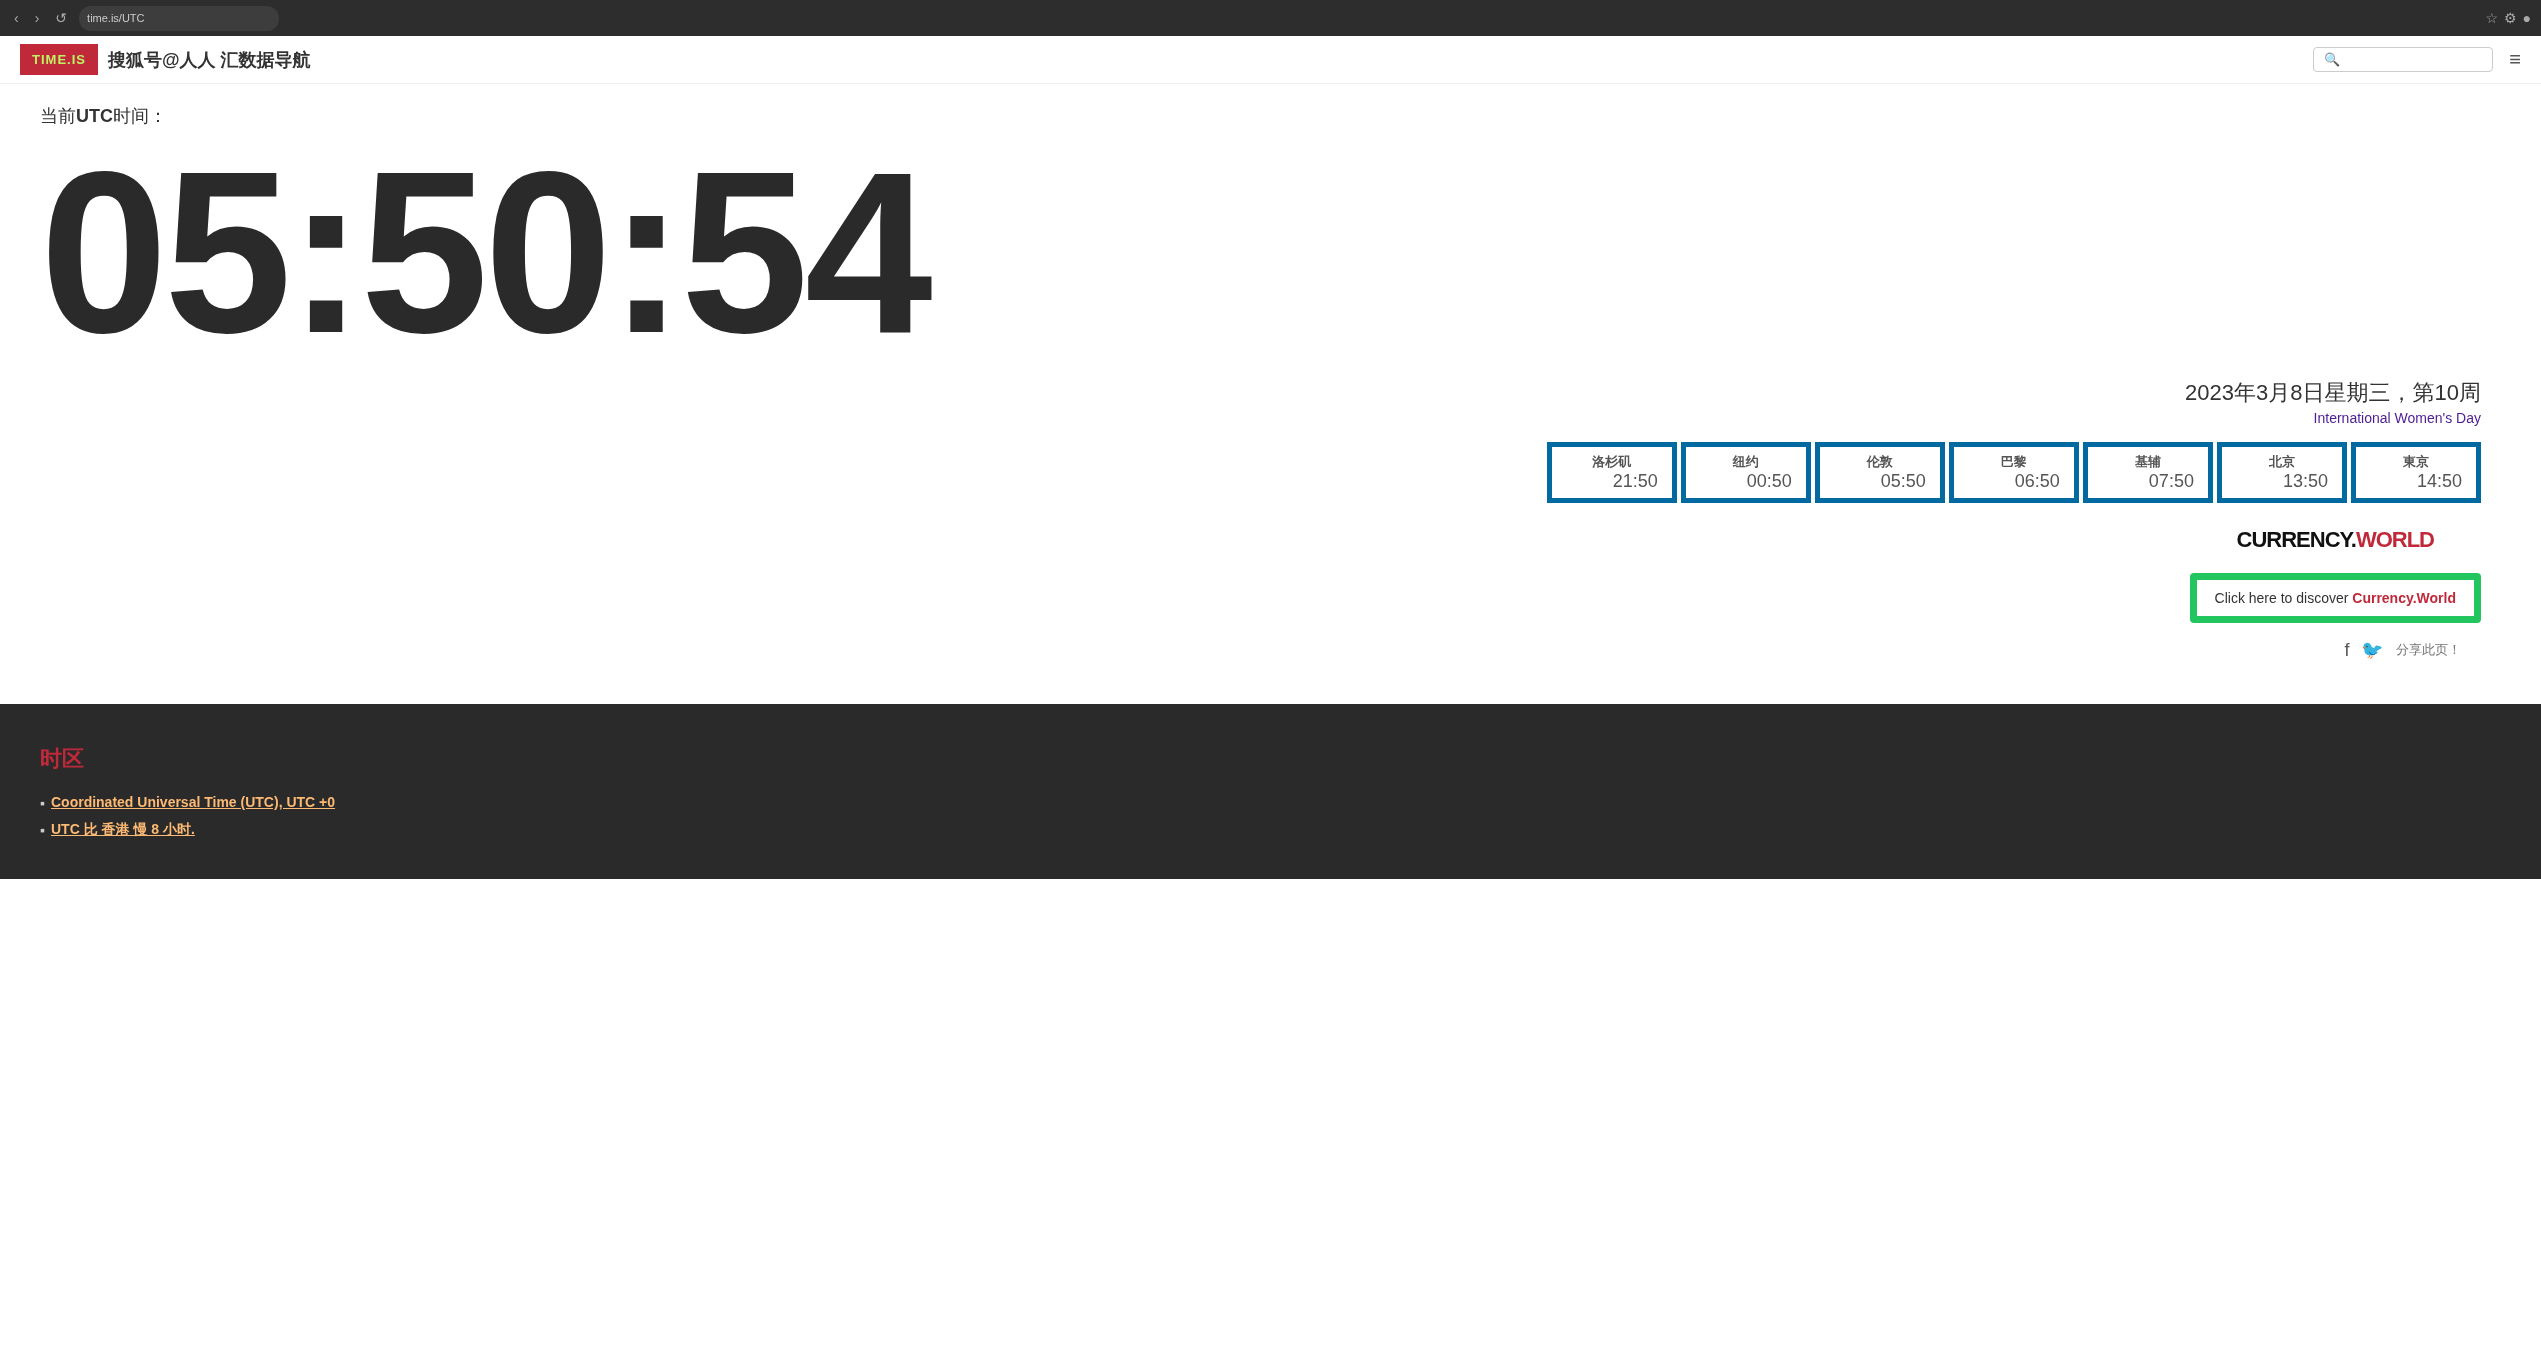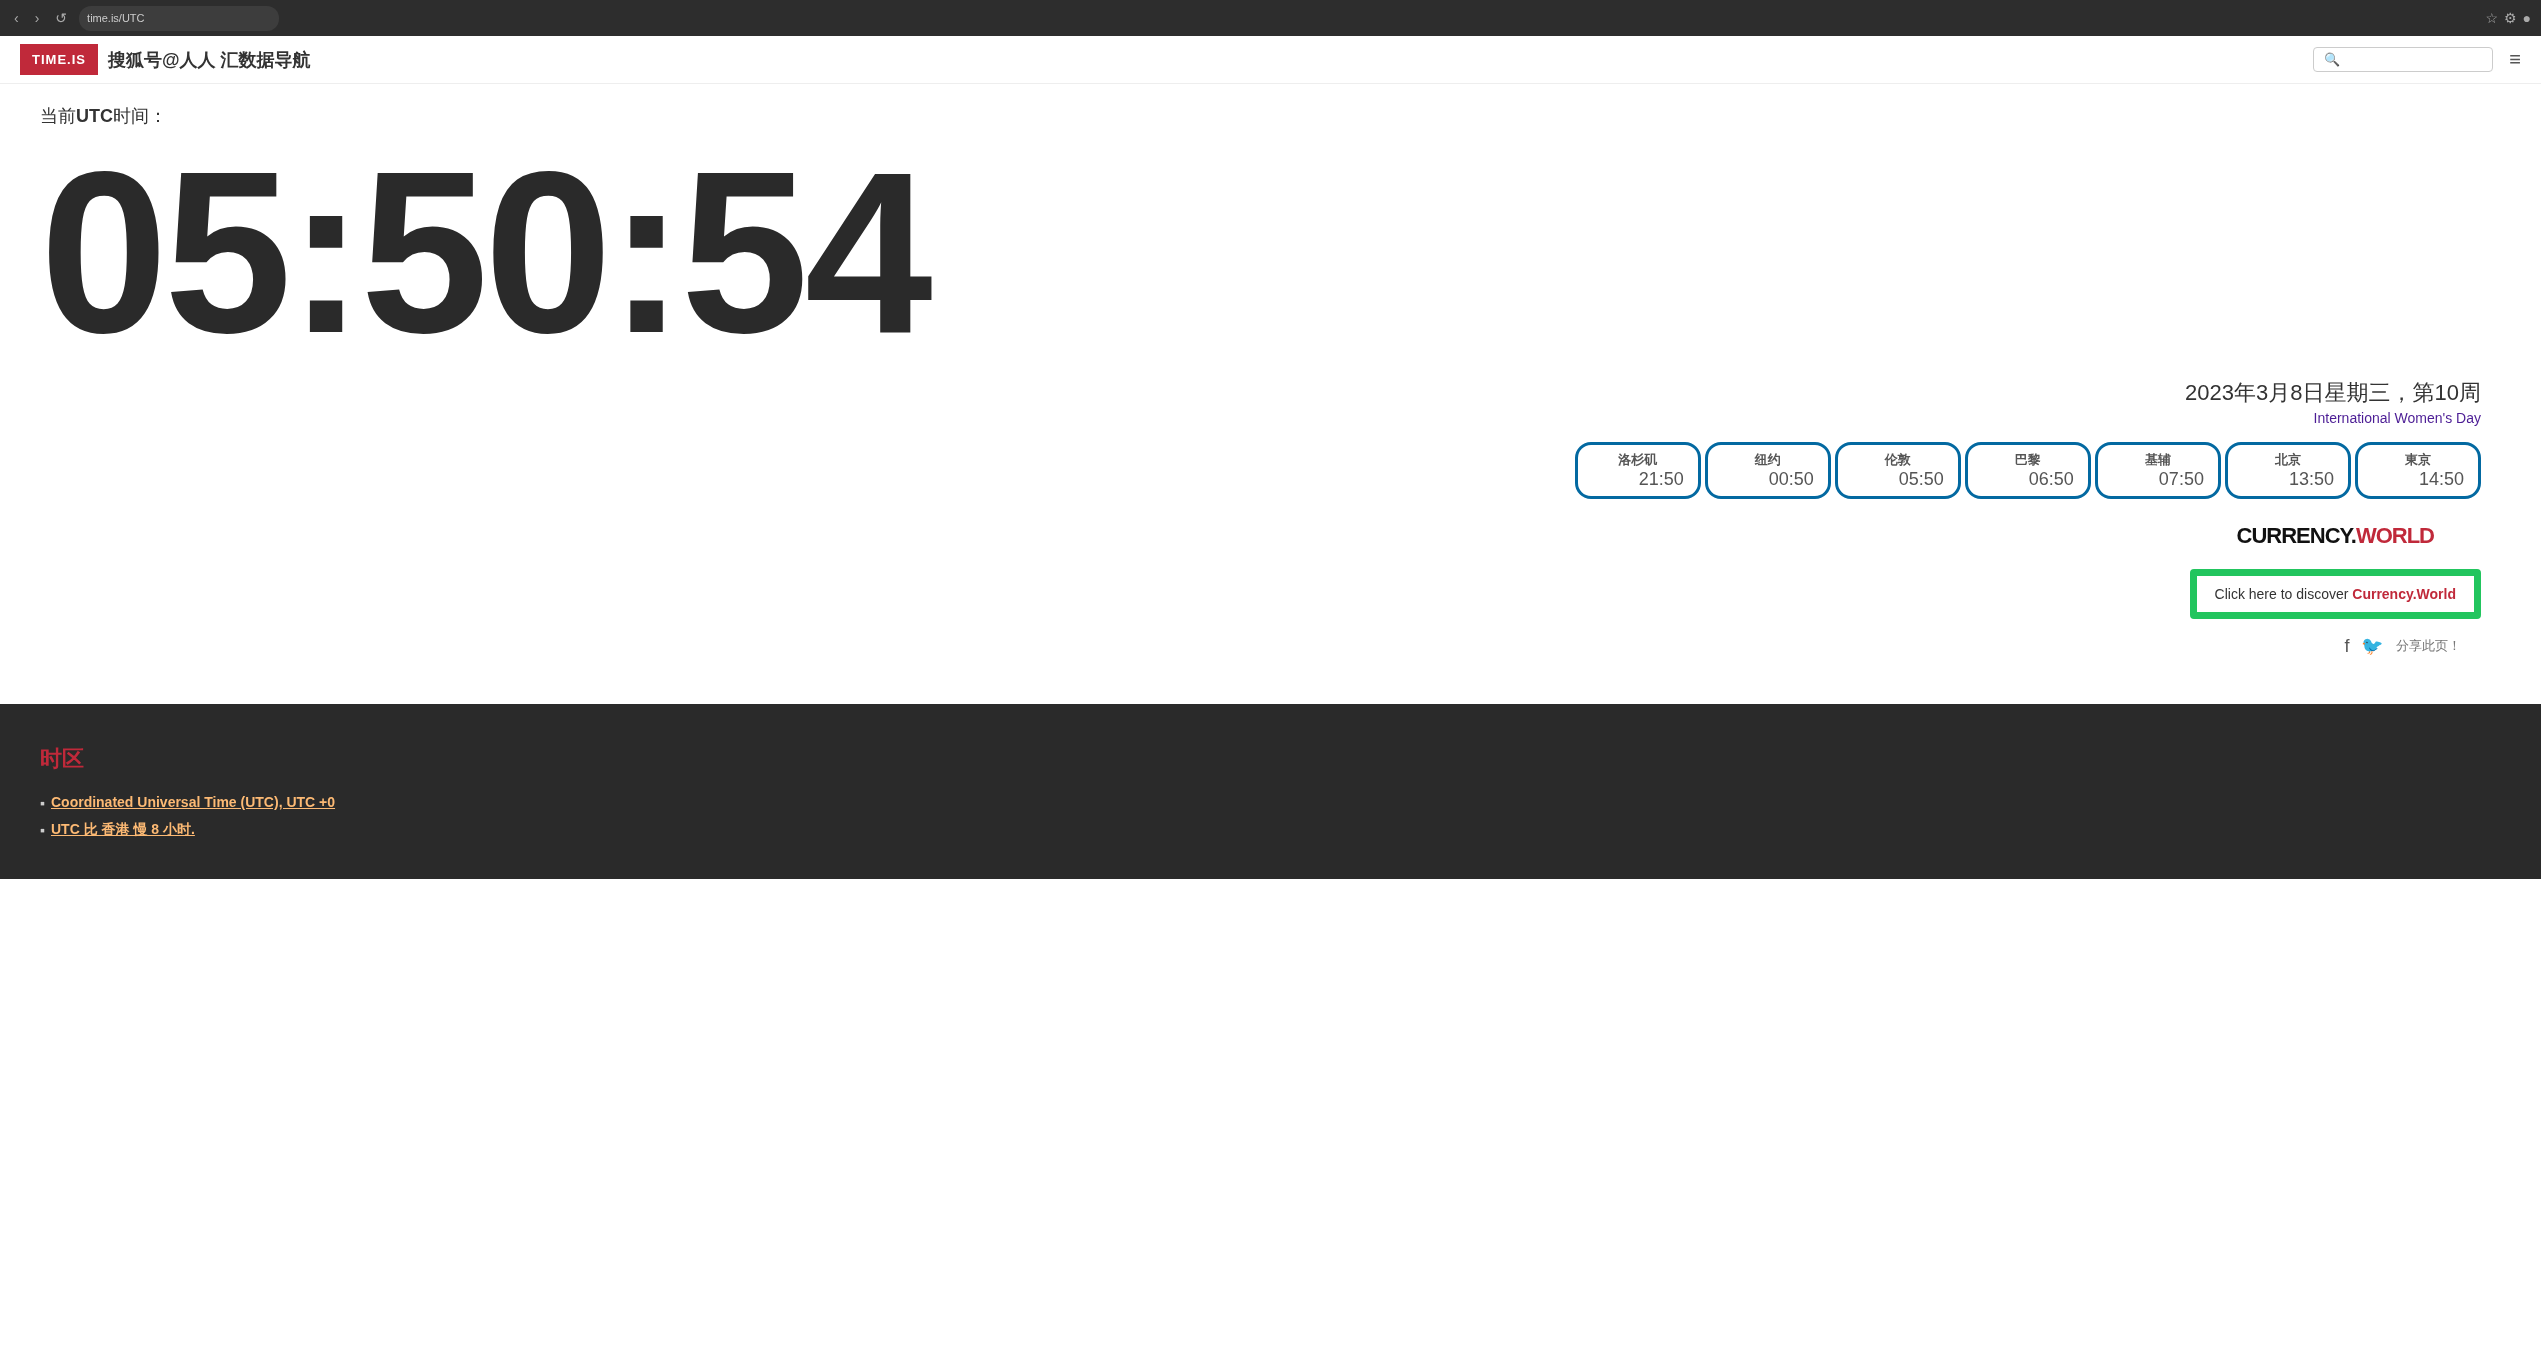--- a/index.html
+++ b/index.html
@@ -48,21 +48,21 @@
       border-bottom: 1px solid #eee;
       position: relative;
     }
     .logo-block {
       display: flex;
       align-items: center;
       gap: 10px;
     }
     .logo-badge {
       background: #c0293a;
-      color: #ffffff;
+      color: #bef264;
       font-weight: bold;
       font-size: 13px;
       padding: 8px 12px;
       letter-spacing: 1px;
     }
     .site-title {
       font-size: 18px;
       color: #333;
       font-weight: bold;
     }
@@ -128,22 +128,22 @@
       color: #4c1d95;
       text-align: left;
       margin-bottom: 16px;
     }
     .city-row {
       display: flex;
       gap: 4px;
       margin-bottom: 24px;
     }
     .city-cell {
-      border: 3px solid #0369a1;
-      border-radius: 16px;
+      border: 5px solid #0369a1;
+      border-radius: 0;
       padding: 6px 14px;
       text-align: center;
       min-width: 70px;
     }
     .city-name {
       font-size: 13px;
       color: #555;
       font-weight: bold;
     }
     .city-time {

